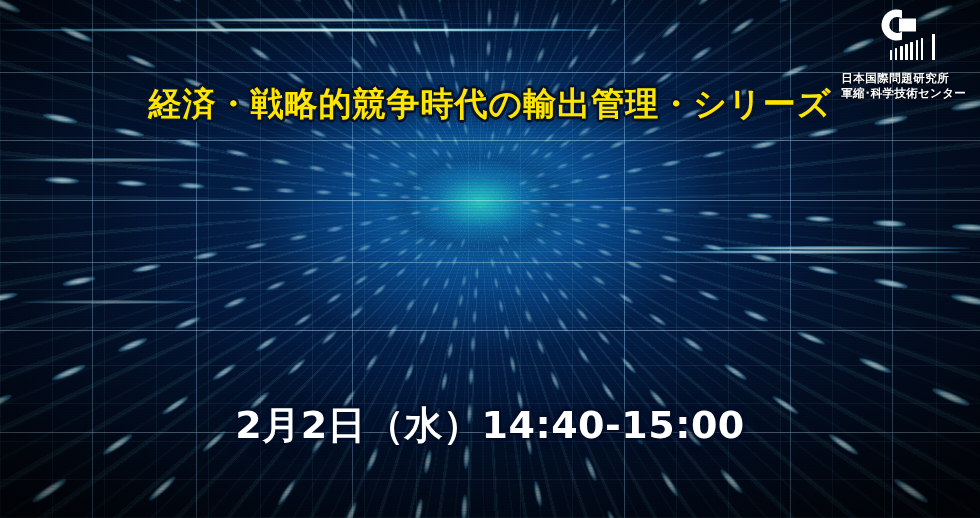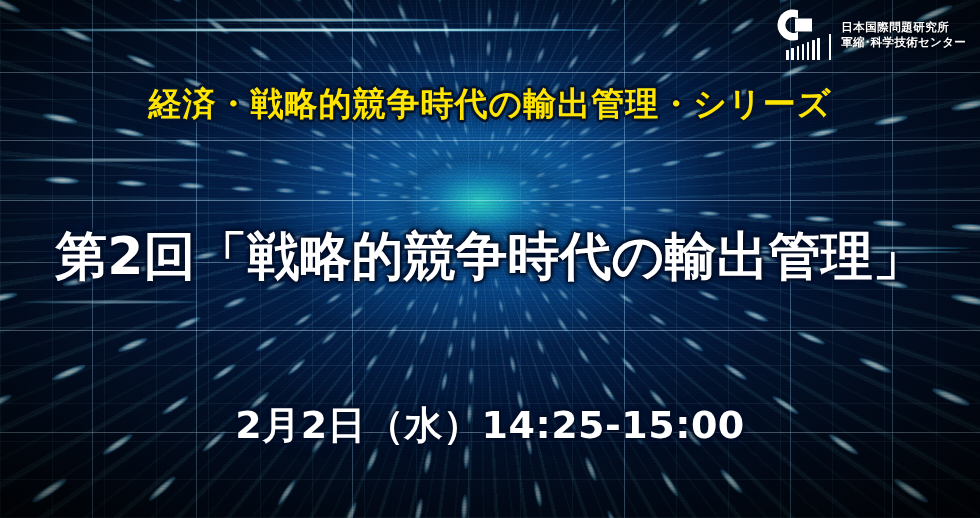--- a/index.html
+++ b/index.html
@@ -102,21 +102,21 @@
       rgba(0,0,0,0) 1px, rgba(0,0,0,0) 3px);
     opacity:.5;
   }
 
   
   .fg{position:absolute;inset:0;}
 
   
   .logo{
     position:absolute;top:6px;right:14px;
-    display:flex;align-items:center;gap:9px;
+    display:flex;align-items:center;gap:9px;flex-direction:column;
   }
   .logo-mark{
     position:relative;width:64px;height:58px;flex:0 0 auto;
   }
   .logo-c{
     position:absolute;left:0;top:1px;width:46px;height:36px;
   }
   .logo-bars{
     position:absolute;left:18px;bottom:4px;
     display:flex;align-items:flex-end;gap:2.6px;height:22px;
@@ -545,19 +545,18 @@
         <div class="logo-div"></div>
       </div>
       <div class="logo-txt">
         <div class="logo-sub-top">日本国際問題研究所</div>
         <div class="logo-sub-bot">軍縮･科学技術センター</div>
       </div>
     </div>
 
     <div class="series">経済・戦略的競争時代の輸出管理・シリーズ</div>
 
-    <div class="headline">第2回「戦略的競争時代の輸出管理」</div>
-
-    <div class="datetime">2月2日（水）14:25-15:00</div>
+
+    <div class="datetime">2月2日（水）14:40-15:00</div>
 
 
   </div>
 </div>
 
 </body></html>

